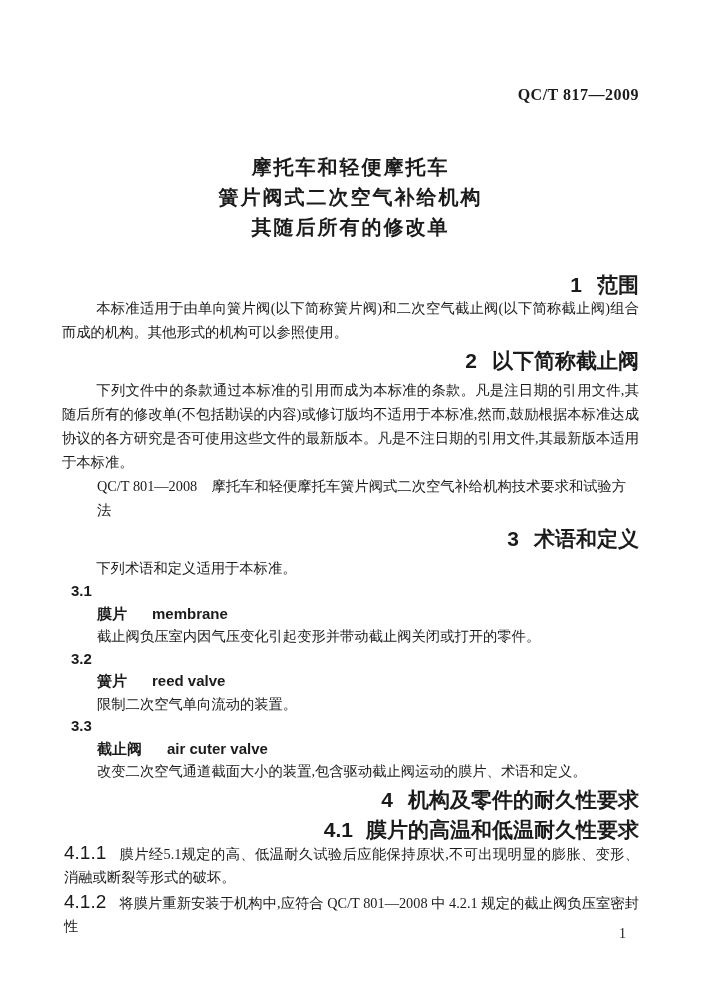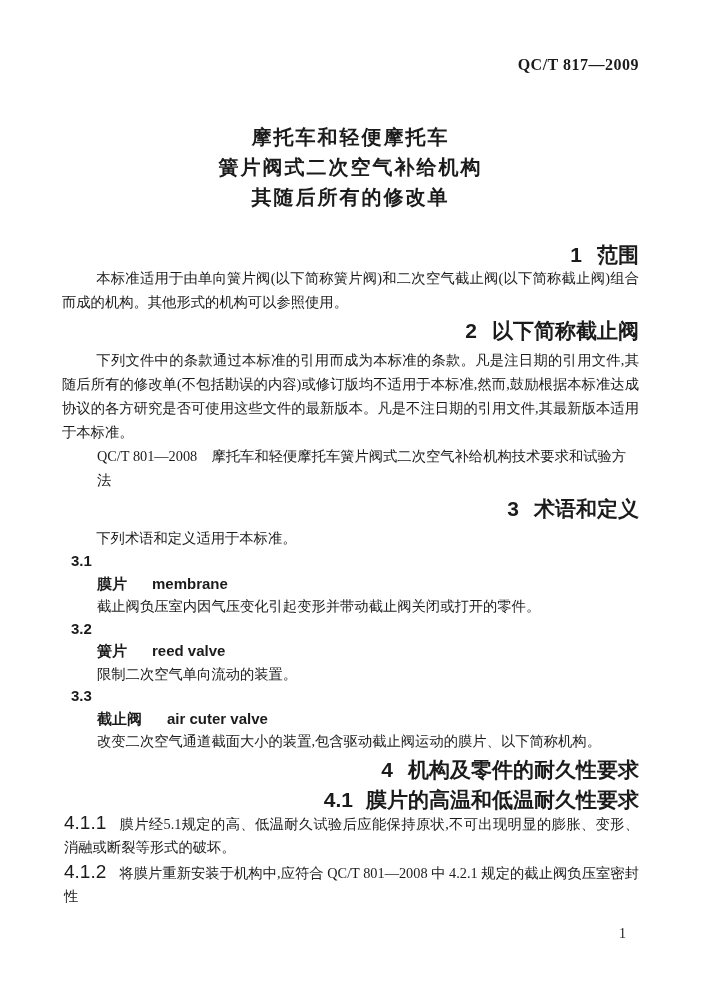--- a/index.html
+++ b/index.html
@@ -7,21 +7,21 @@
   body {
     width: 701px; height: 1000px;
     background: #ffffff;
     font-family: "Liberation Serif", "DejaVu Serif", serif;
   }
   .page {
     position: relative;
     width: 701px; height: 1000px;
     background: #ffffff;
     color: #1b1b1b;
-    padding: 56px 62px 0 62px;
+    padding: 86px 62px 0 62px;
     overflow: hidden;
   }
   .std-code {
     text-align: right;
     font-family: "Liberation Serif", "DejaVu Serif", serif;
     font-weight: 700;
     font-size: 16px;
     line-height: 18px;
     letter-spacing: 0.5px;
   }
@@ -139,21 +139,21 @@
   <div class="term-num">3.2</div>
   <div class="term-line">
     <span>簧片</span><span class="en">reed valve</span>
   </div>
   <p class="term-def">限制二次空气单向流动的装置。</p>
 
   <div class="term-num">3.3</div>
   <div class="term-line">
     <span>截止阀</span><span class="en">air cuter valve</span>
   </div>
-  <p class="term-def">改变二次空气通道截面大小的装置,包含驱动截止阀运动的膜片、以下简称机构。</p>
+  <p class="term-def">改变二次空气通道截面大小的装置,包含驱动截止阀运动的膜片、术语和定义。</p>
 
   <div class="sec-heading">
     <span class="num">4</span><span>机构及零件的耐久性要求</span>
   </div>
   <div class="sec-heading sub">
     <span class="num">4.1</span><span>膜片的高温和低温耐久性要求</span>
   </div>
 
   <p class="clause">
     <span class="cnum">4.1.1</span><span>膜片经5.1规定的高、低温耐久试验后应能保持原状,不可出现明显的膨胀、变形、消融或断裂等形式的破坏。</span>

